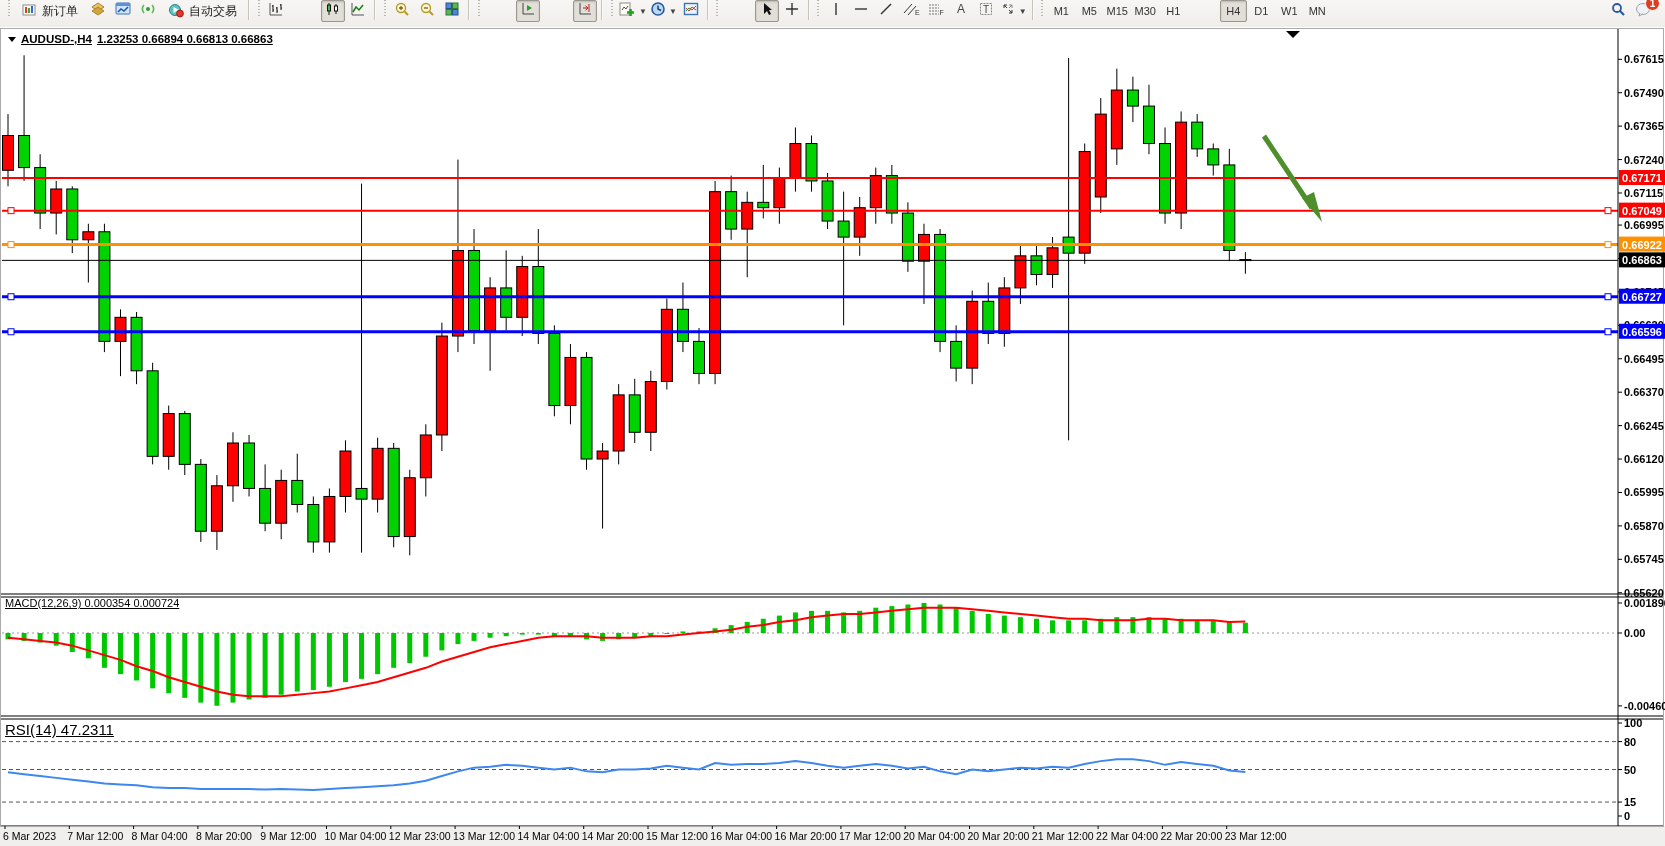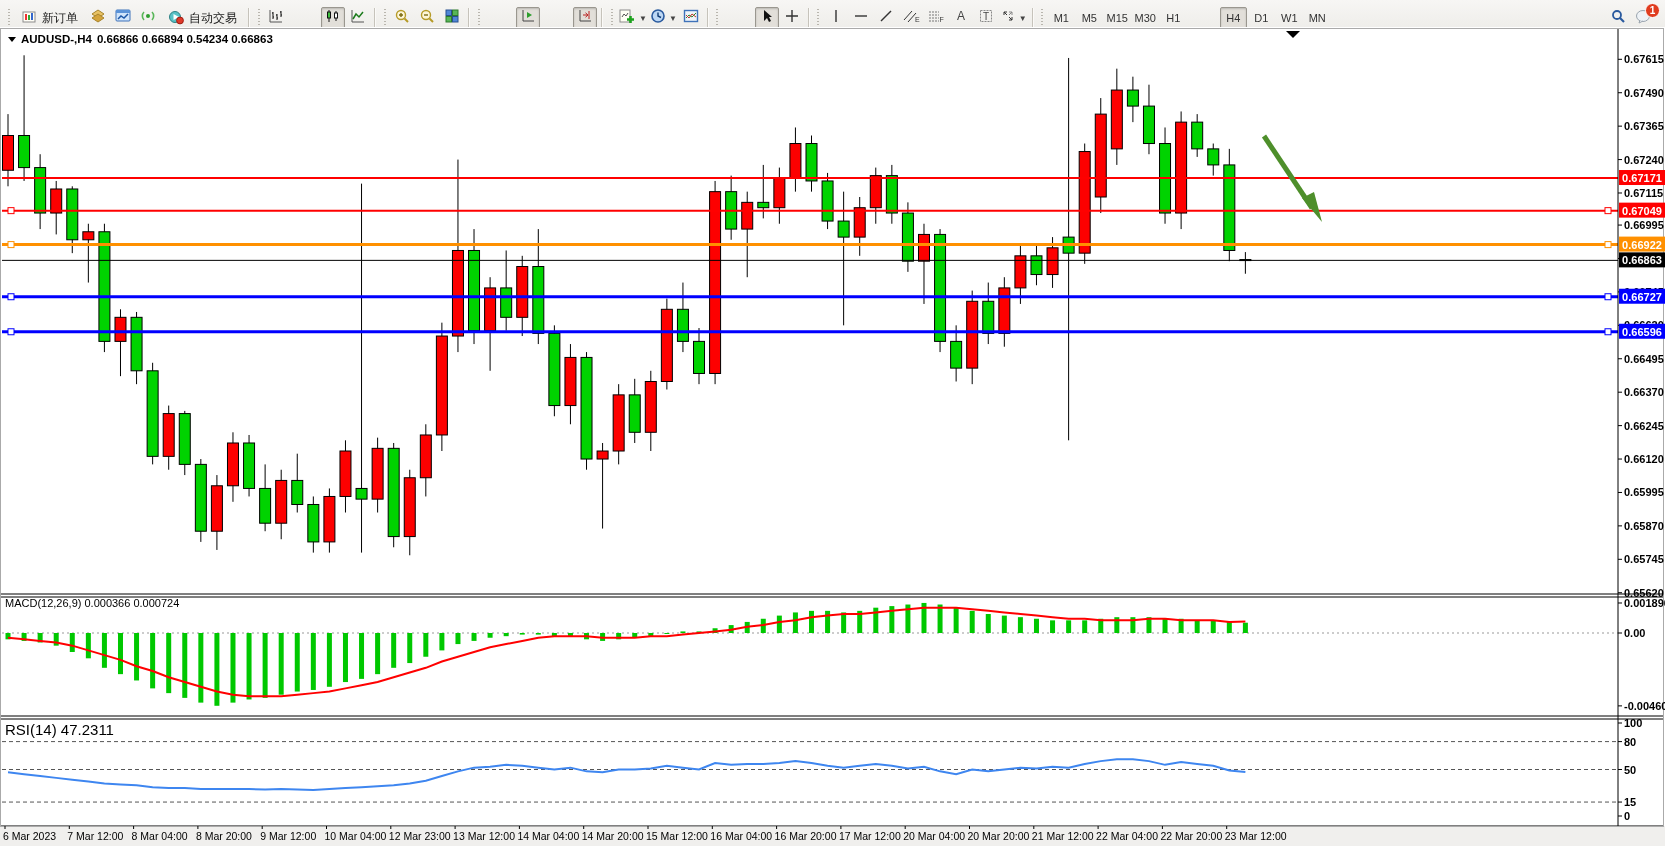--- a/index.html
+++ b/index.html
@@ -1,40 +1,40 @@
 <!DOCTYPE html>
 <html><head>
 <meta charset="utf-8">
 <style>
   html,body{margin:0;padding:0;background:#f0efed;width:1665px;height:846px;overflow:hidden;
     font-family:"Liberation Sans", sans-serif;-webkit-font-smoothing:antialiased;}
   #app{position:relative;width:1665px;height:846px;}
   
   #toolbar{position:absolute;left:0;top:0;width:1665px;height:37px;
     background:linear-gradient(#f7f6f4,#ecebe7);border-bottom:1px solid #cfccc4;
-    display:flex;align-items:center;padding:0 4px;box-sizing:border-box;gap:1px;}
+    display:flex;padding:0 4px;box-sizing:border-box;gap:1px;}
   .grip{width:5px;height:18px;margin:0 2px;
     background-image:repeating-linear-gradient(#b9b6ae 0 1px,transparent 1px 3px);
     background-size:2px 100%;background-repeat:no-repeat;background-position:center;}
   .sep{width:1px;height:20px;background:#c6c3bb;border-right:1px solid #fbfaf8;margin:0 3px;}
   .tb-btn{height:22px;min-width:24px;display:flex;align-items:center;justify-content:center;
     border:1px solid transparent;border-radius:2px;box-sizing:border-box;color:#222;cursor:default;}
   .tb-btn.pressed{border-color:#979astray;margin-left:32px;} 
   .tb-btn.pressed{border-color:#9a978f;background:#e2dfd9;box-shadow:inset 0 1px 2px rgba(0,0,0,.18);}
   .tb-btn.txt{padding:0 6px;gap:5px;font-size:12px;white-space:nowrap;}
   .tb-btn .caret{font-size:8px;color:#444;margin-left:3px;}
   .tf{font-size:11px;color:#333;min-width:27px;}
   .spacer{flex:1;}
   .badge{position:absolute;top:-5px;right:-6px;background:#e03c1f;color:#fff;font-size:10px;
     font-weight:bold;border-radius:8px;min-width:13px;height:13px;line-height:13px;text-align:center;
     border:1px solid #fff;}
   
   #chartwrap{position:absolute;left:0;top:27px;width:1665px;height:819px;background:#fff;}
   #chartsvg{position:absolute;left:0;top:0;}
-  .ovl{position:absolute;font-size:11px;color:#000;white-space:nowrap;z-index:5;}
+  .ovl{position:absolute;font-size:11px;color:#000;white-space:nowrap;z-index:5;text-decoration:underline;}
   #symline{left:8px;top:6px;display:flex;align-items:center;gap:5px;font-weight:bold;font-size:11.5px;}
   .tri-down{width:0;height:0;border-left:4px solid transparent;border-right:4px solid transparent;
     border-top:5px solid #000;display:inline-block;}
   #macdlab{left:5px;top:570px;font-size:11px;}
   #rsilab{left:5px;top:694px;font-size:15px;}
 </style>
 </head>
 <body>
 
 <div id="app">
@@ -690,18 +690,18 @@
         <text x="1096.1" y="813" fill="#000" font-size="10.5" font-family="&quot;Liberation Sans&quot;, sans-serif">22 Mar 04:00</text>
         <line x1="1162.3999999999999" y1="799" x2="1162.3999999999999" y2="802" stroke="#000"></line>
         <text x="1160.3999999999999" y="813" fill="#000" font-size="10.5" font-family="&quot;Liberation Sans&quot;, sans-serif">22 Mar 20:00</text>
         <line x1="1226.7" y1="799" x2="1226.7" y2="802" stroke="#000"></line>
         <text x="1224.7" y="813" fill="#000" font-size="10.5" font-family="&quot;Liberation Sans&quot;, sans-serif">23 Mar 12:00</text>
       </svg>
 
     <div class="ovl" id="symline">
       <span class="tri-down"></span>
       <span>AUDUSD-,H4</span>
-      <span style="font-weight:bold;">0.66866 0.66894 0.54234 0.66863</span>
-    </div>
-    <div class="ovl" id="macdlab">MACD(12,26,9) 0.000366 0.000724</div>
+      <span style="font-weight:bold;">1.23253 0.66894 0.66813 0.66863</span>
+    </div>
+    <div class="ovl" id="macdlab">MACD(12,26,9) 0.000354 0.000724</div>
     <div class="ovl" id="rsilab">RSI(14) 47.2311</div>
   </div>
 </div>
 
 </body></html>

